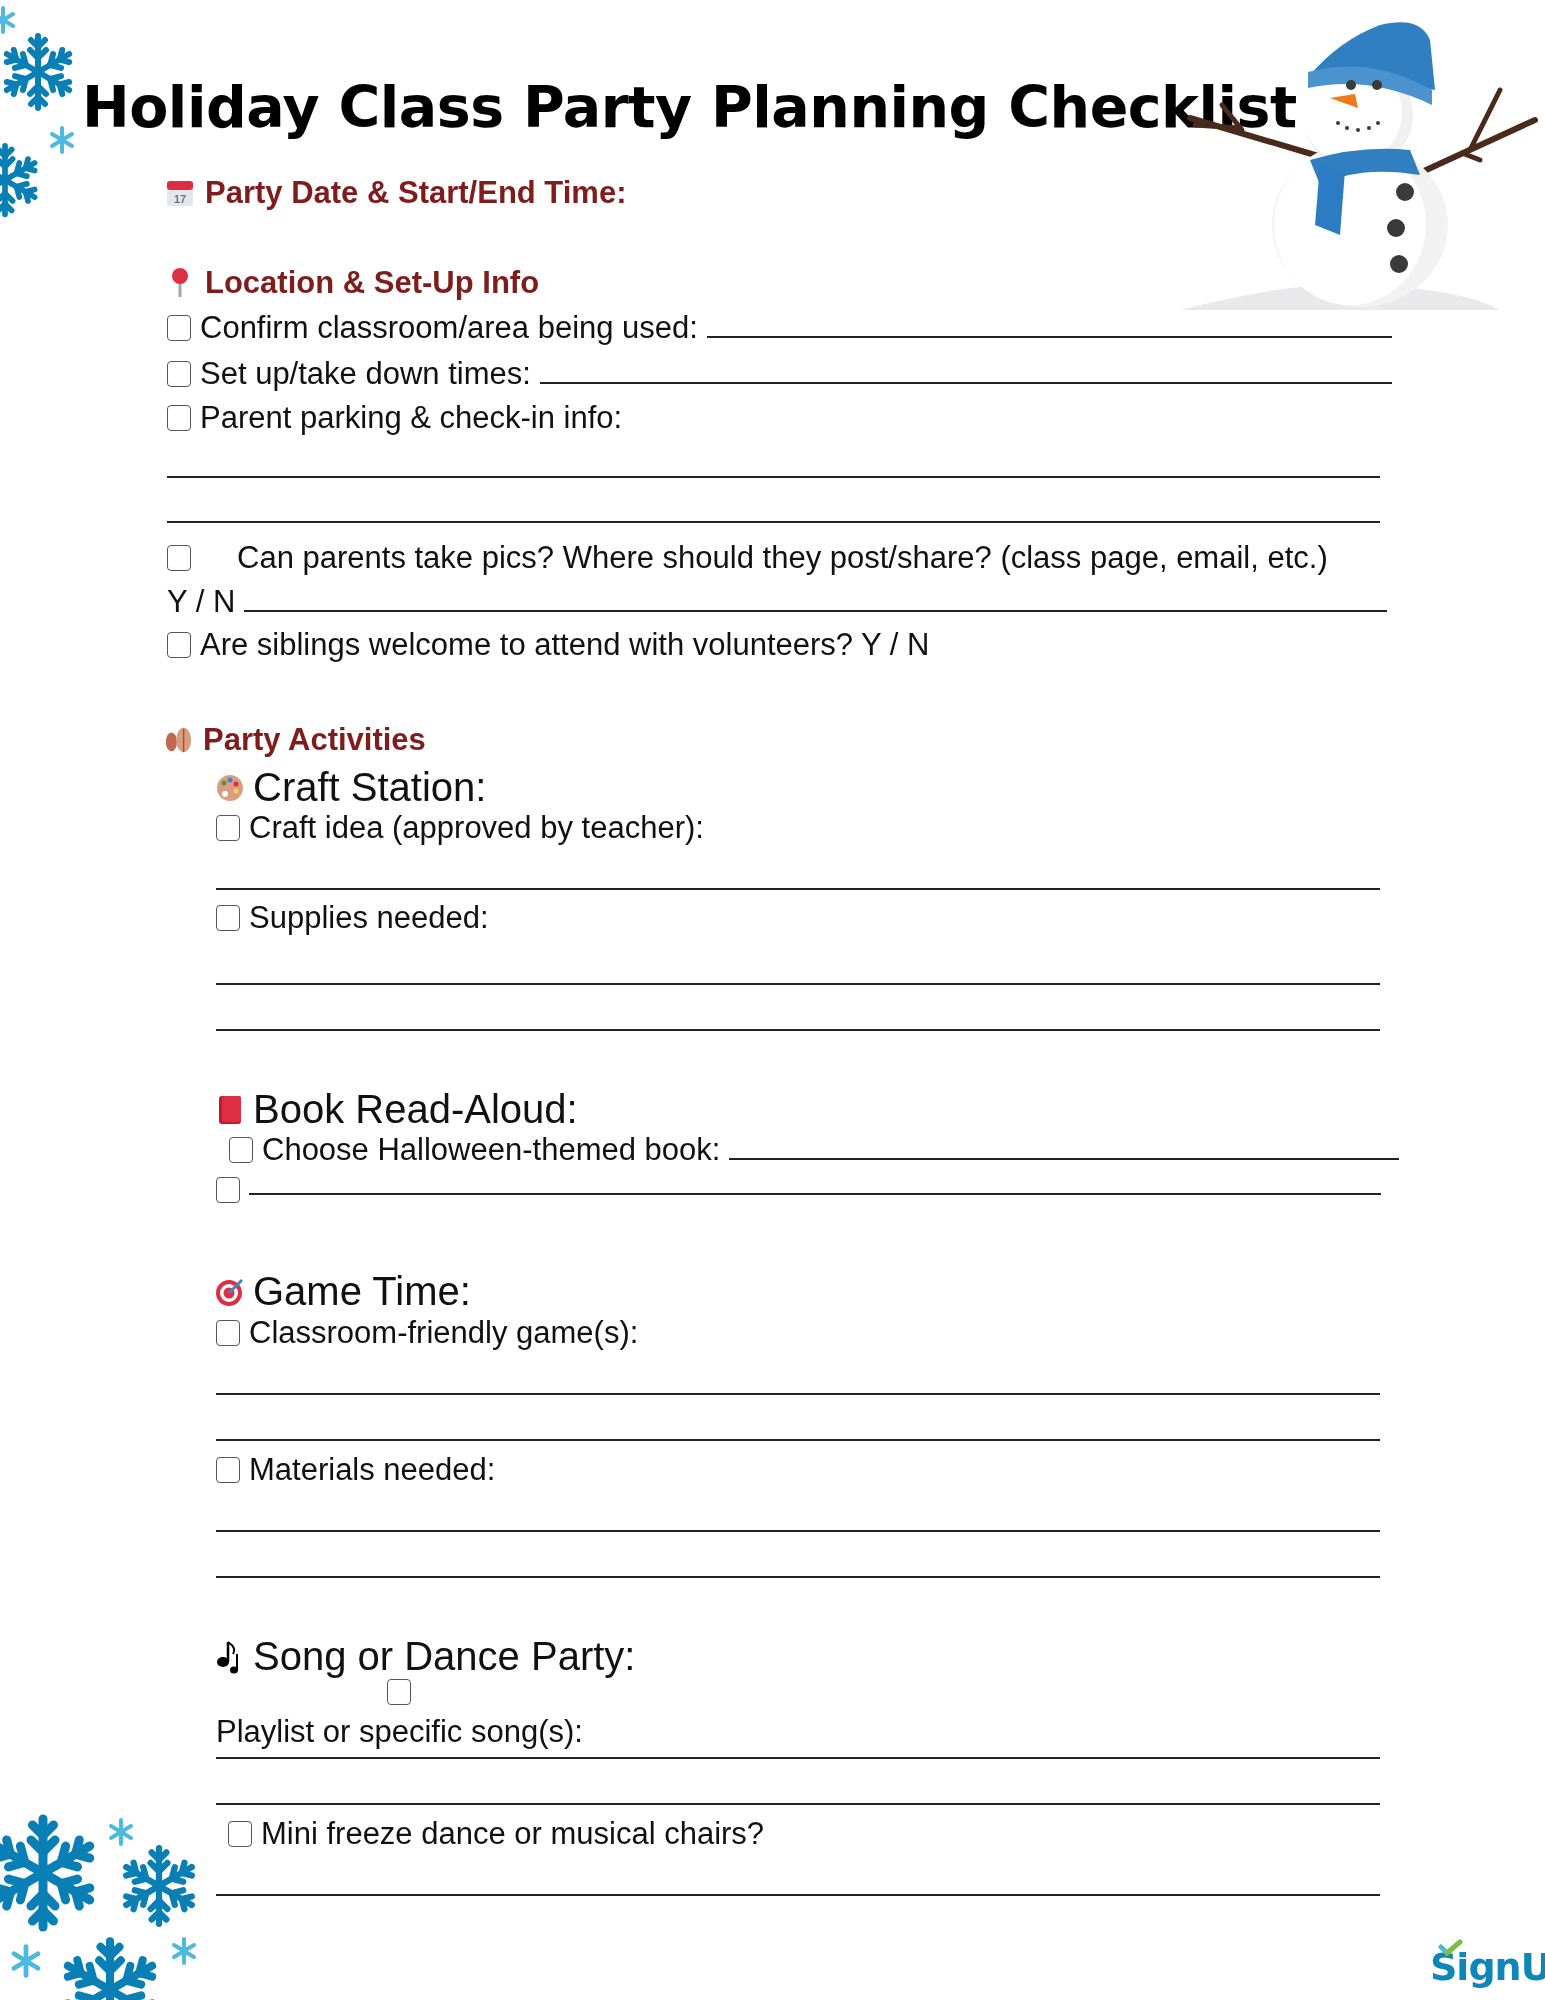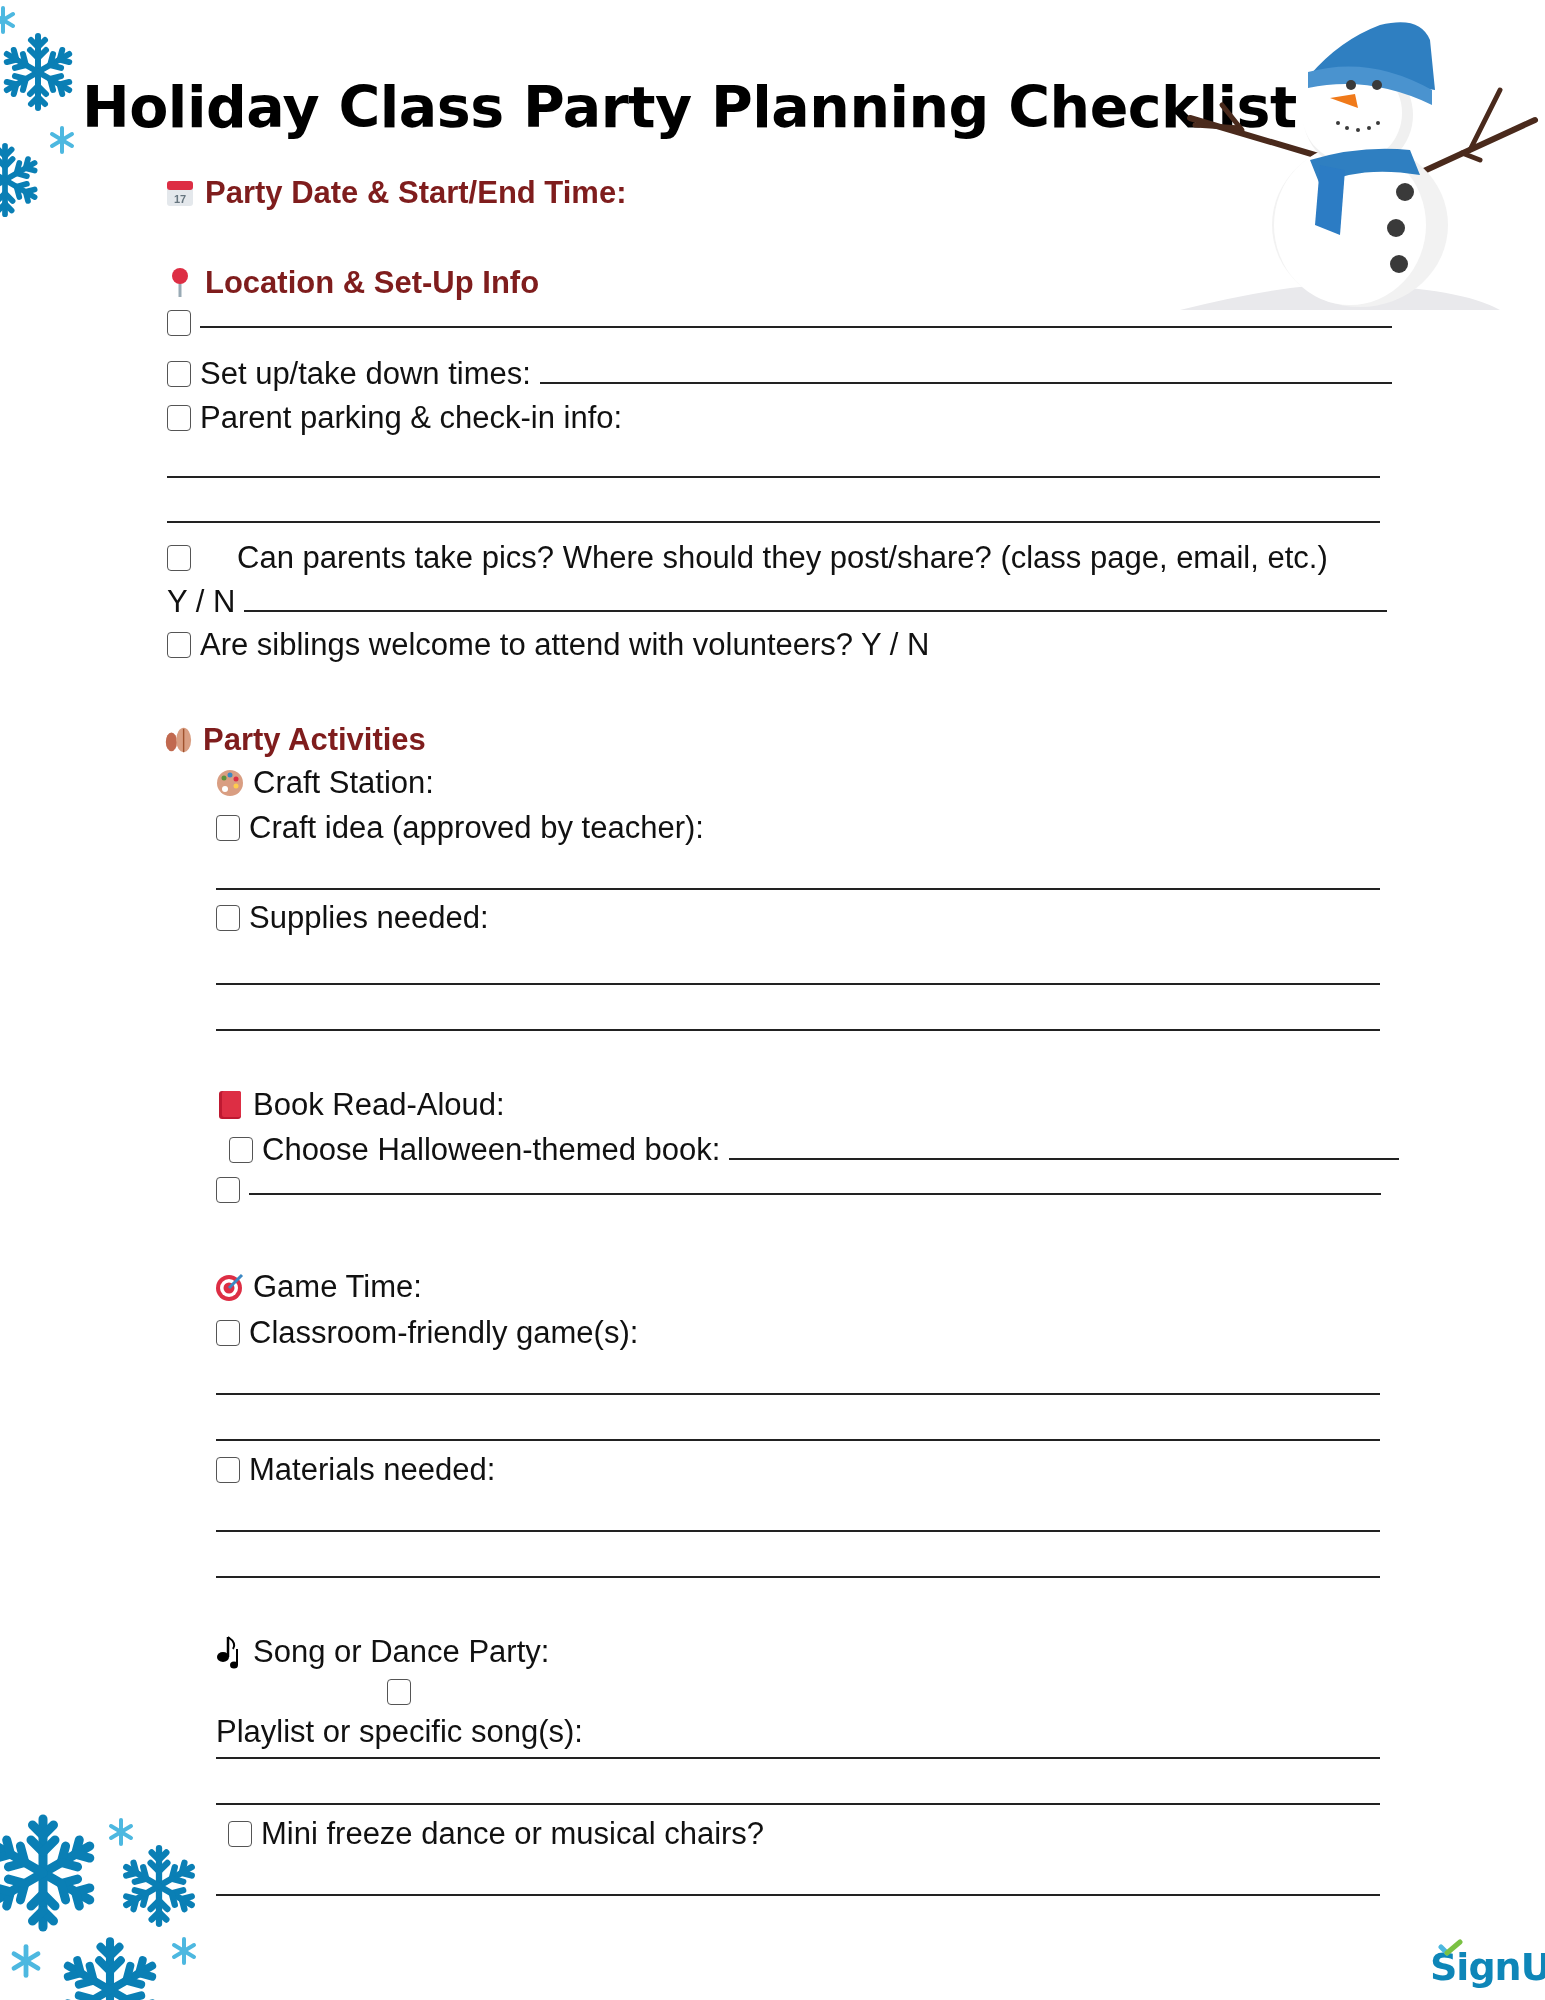--- a/index.html
+++ b/index.html
@@ -2,21 +2,21 @@
 <html><head>
 <meta charset="utf-8">
 <style>
   html, body { margin:0; padding:0; background:#ffffff; }
   body { width:1545px; height:2000px; position:relative; overflow:hidden;
          font-family:"Liberation Sans", sans-serif; color:#111; }
   .abs { position:absolute; }
   .title { left:82px; top:72px; font-size:57px; font-weight:bold; letter-spacing:-0.5px;
            font-family:"DejaVu Sans", sans-serif; color:#000; white-space:nowrap; line-height:70px; }
   .heading { font-size:31px; font-weight:bold; color:#7f1d1d; white-space:nowrap; display:flex; align-items:center; gap:10px; }
-  .sub { font-size:31px; color:#111; white-space:nowrap; display:flex; align-items:center; gap:8px; }
+  .sub { font-size:40px; color:#111; white-space:nowrap; display:flex; align-items:center; gap:8px; }
   .row { font-size:31px; color:#111; white-space:nowrap; display:flex; align-items:center; gap:9px; }
   .cb { width:24px; height:26px; border:1.6px solid #555; border-radius:4px; box-sizing:border-box; flex:0 0 auto; background:#fff; }
   .fill { display:inline-block; border-bottom:2.5px solid #222; height:0; align-self:flex-end; margin-bottom:8px; flex:1 1 auto; }
   .line { height:0; border-bottom:2.5px solid #222; }
   .emoji { display:inline-flex; align-items:center; justify-content:center; width:30px; height:30px; flex:0 0 auto; }
   .logo { font-size:38px; font-weight:bold; color:#0e86b8; letter-spacing:-1px; font-family:"DejaVu Sans", sans-serif; }
 </style>
 </head>
 <body>
 
@@ -101,20 +101,21 @@
     <svg width="24" height="32" viewBox="0 0 24 32">
         <line x1="12" y1="12" x2="12" y2="30" stroke="#99aab5" stroke-width="3"></line>
         <circle cx="12" cy="9" r="8" fill="#dd2e44"></circle>
       </svg>
   </span>
   <span>Location &amp; Set-Up Info</span>
 </div>
 
 <div class="abs row" style="left:167px;top:310px;width:1225px;">
   <span class="cb"></span>
+  <span>Confirm classroom/area being used:</span>
   <span class="fill"></span>
 </div>
 <div class="abs row" style="left:167px;top:356px;width:1225px;">
   <span class="cb"></span>
   <span>Set up/take down times:</span>
   <span class="fill"></span>
 </div>
 <div class="abs row" style="left:167px;top:400px;">
   <span class="cb"></span>
   <span>Parent parking &amp; check-in info:</span>

